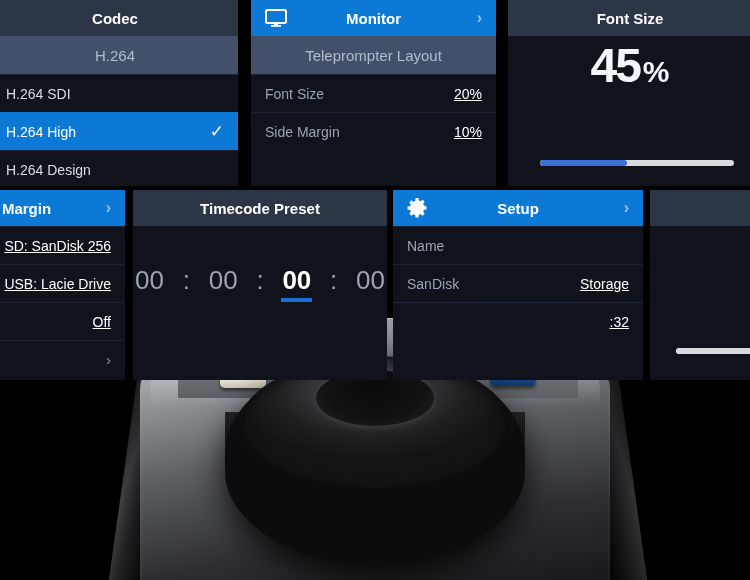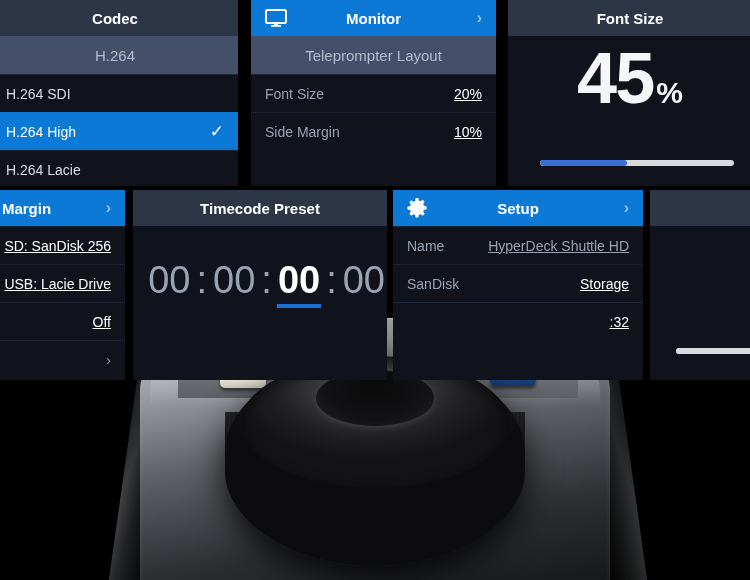--- a/index.html
+++ b/index.html
@@ -140,32 +140,32 @@
   .row.plain{justify-content:flex-start;color:#d9dde6;}
   .row.right{justify-content:flex-end;}
   .chev{color:#8d96a6;font-size:15px;}
   .check{color:#fff;font-size:17px;font-weight:bold;}
 
   
   .bigval{
     display:flex;align-items:baseline;justify-content:center;
     height:112px;padding-top:6px;color:#f4f6f9;
   }
-  .bigval .num{font-size:72px;font-weight:bold;letter-spacing:-2px;line-height:1;}
+  .bigval .num{font-size:48px;font-weight:bold;letter-spacing:-2px;line-height:1;}
   .bigval .unit{font-size:30px;font-weight:bold;margin-left:3px;}
   .slider-track{
     position:absolute;left:32px;right:18px;bottom:20px;height:6px;border-radius:3px;
     background:#d8dade;overflow:hidden;
   }
   .slider-fill{height:100%;background:#3a6fd8;border-radius:3px;}
 
   
   .tc{
-    display:flex;align-items:center;justify-content:flex-end;height:108px;
-    font-size:38px;color:#9aa3b2;letter-spacing:0;
+    display:flex;align-items:center;justify-content:space-between;height:108px;
+    font-size:26px;color:#9aa3b2;letter-spacing:0;
   }
   .tc .grp{padding:0 2px;position:relative;}
   .tc .grp.active{color:#fff;font-weight:bold;}
   .tc .grp.active::after{
     content:"";position:absolute;left:1px;right:1px;bottom:-6px;height:4px;background:#1a6fd4;
   }
   .tc .sep{padding:0 4px;color:#9aa3b2;}
 
   
   #panel-codec{left:-8px;top:0;width:246px;height:186px;}
@@ -222,21 +222,21 @@
   </div>
   <div class="subhead">H.264</div>
   <div class="row plain">
     <span class="label" style="color:#d9dde6">H.264 SDI</span>
   </div>
   <div class="row plain sel">
     <span class="label">H.264 High</span>
     <span class="check" style="margin-left:auto">✓</span>
   </div>
   <div class="row plain">
-    <span class="label" style="color:#d9dde6">H.264 Lacie</span>
+    <span class="label" style="color:#d9dde6">H.264 Design</span>
   </div>
 </div>
 
 <div class="panel" id="panel-monitor">
   <div class="panel-head accent">
     <span class="head-icon">
       <svg width="22" height="18" viewBox="0 0 22 18">
         <rect x="1" y="1" width="20" height="13" rx="1.5" fill="none" stroke="#fff" stroke-width="2"></rect>
         <rect x="9" y="14" width="4" height="2.5" fill="#fff"></rect>
         <rect x="6" y="16" width="10" height="1.8" fill="#fff"></rect>
@@ -309,21 +309,20 @@
       <svg width="20" height="20" viewBox="0 0 20 20">
         <path fill="#fff" d="M10 6.4a3.6 3.6 0 100 7.2 3.6 3.6 0 000-7.2zm0 5.4a1.8 1.8 0 110-3.6 1.8 1.8 0 010 3.6z"></path>
         <path fill="#fff" d="M8.6 0h2.8l.45 2.6 1.6.67 2.2-1.45 1.98 1.98-1.45 2.2.67 1.6L19.5 8.6v2.8l-2.6.45-.67 1.6 1.45 2.2-1.98 1.98-2.2-1.45-1.6.67L11.4 19.5H8.6l-.45-2.6-1.6-.67-2.2 1.45-1.98-1.98 1.45-2.2-.67-1.6L.5 11.4V8.6l2.6-.45.67-1.6L2.32 4.35 4.3 2.37l2.2 1.45 1.6-.67L8.6 0z"></path>
       </svg>
     </span>
     <span>Setup</span>
     <span class="head-chev">›</span>
   </div>
   <div class="row">
     <span class="label">Name</span>
-    <span class="value" style="color:#9aa3b2">HyperDeck Shuttle HD</span>
   </div>
   <div class="row">
     <span class="label">SanDisk</span>
     <span class="value">Storage</span>
   </div>
   <div class="row" style="background:transparent;border-top-color:#222938">
     <span class="label"></span>
     <span class="value">:32</span>
   </div>
 </div>

